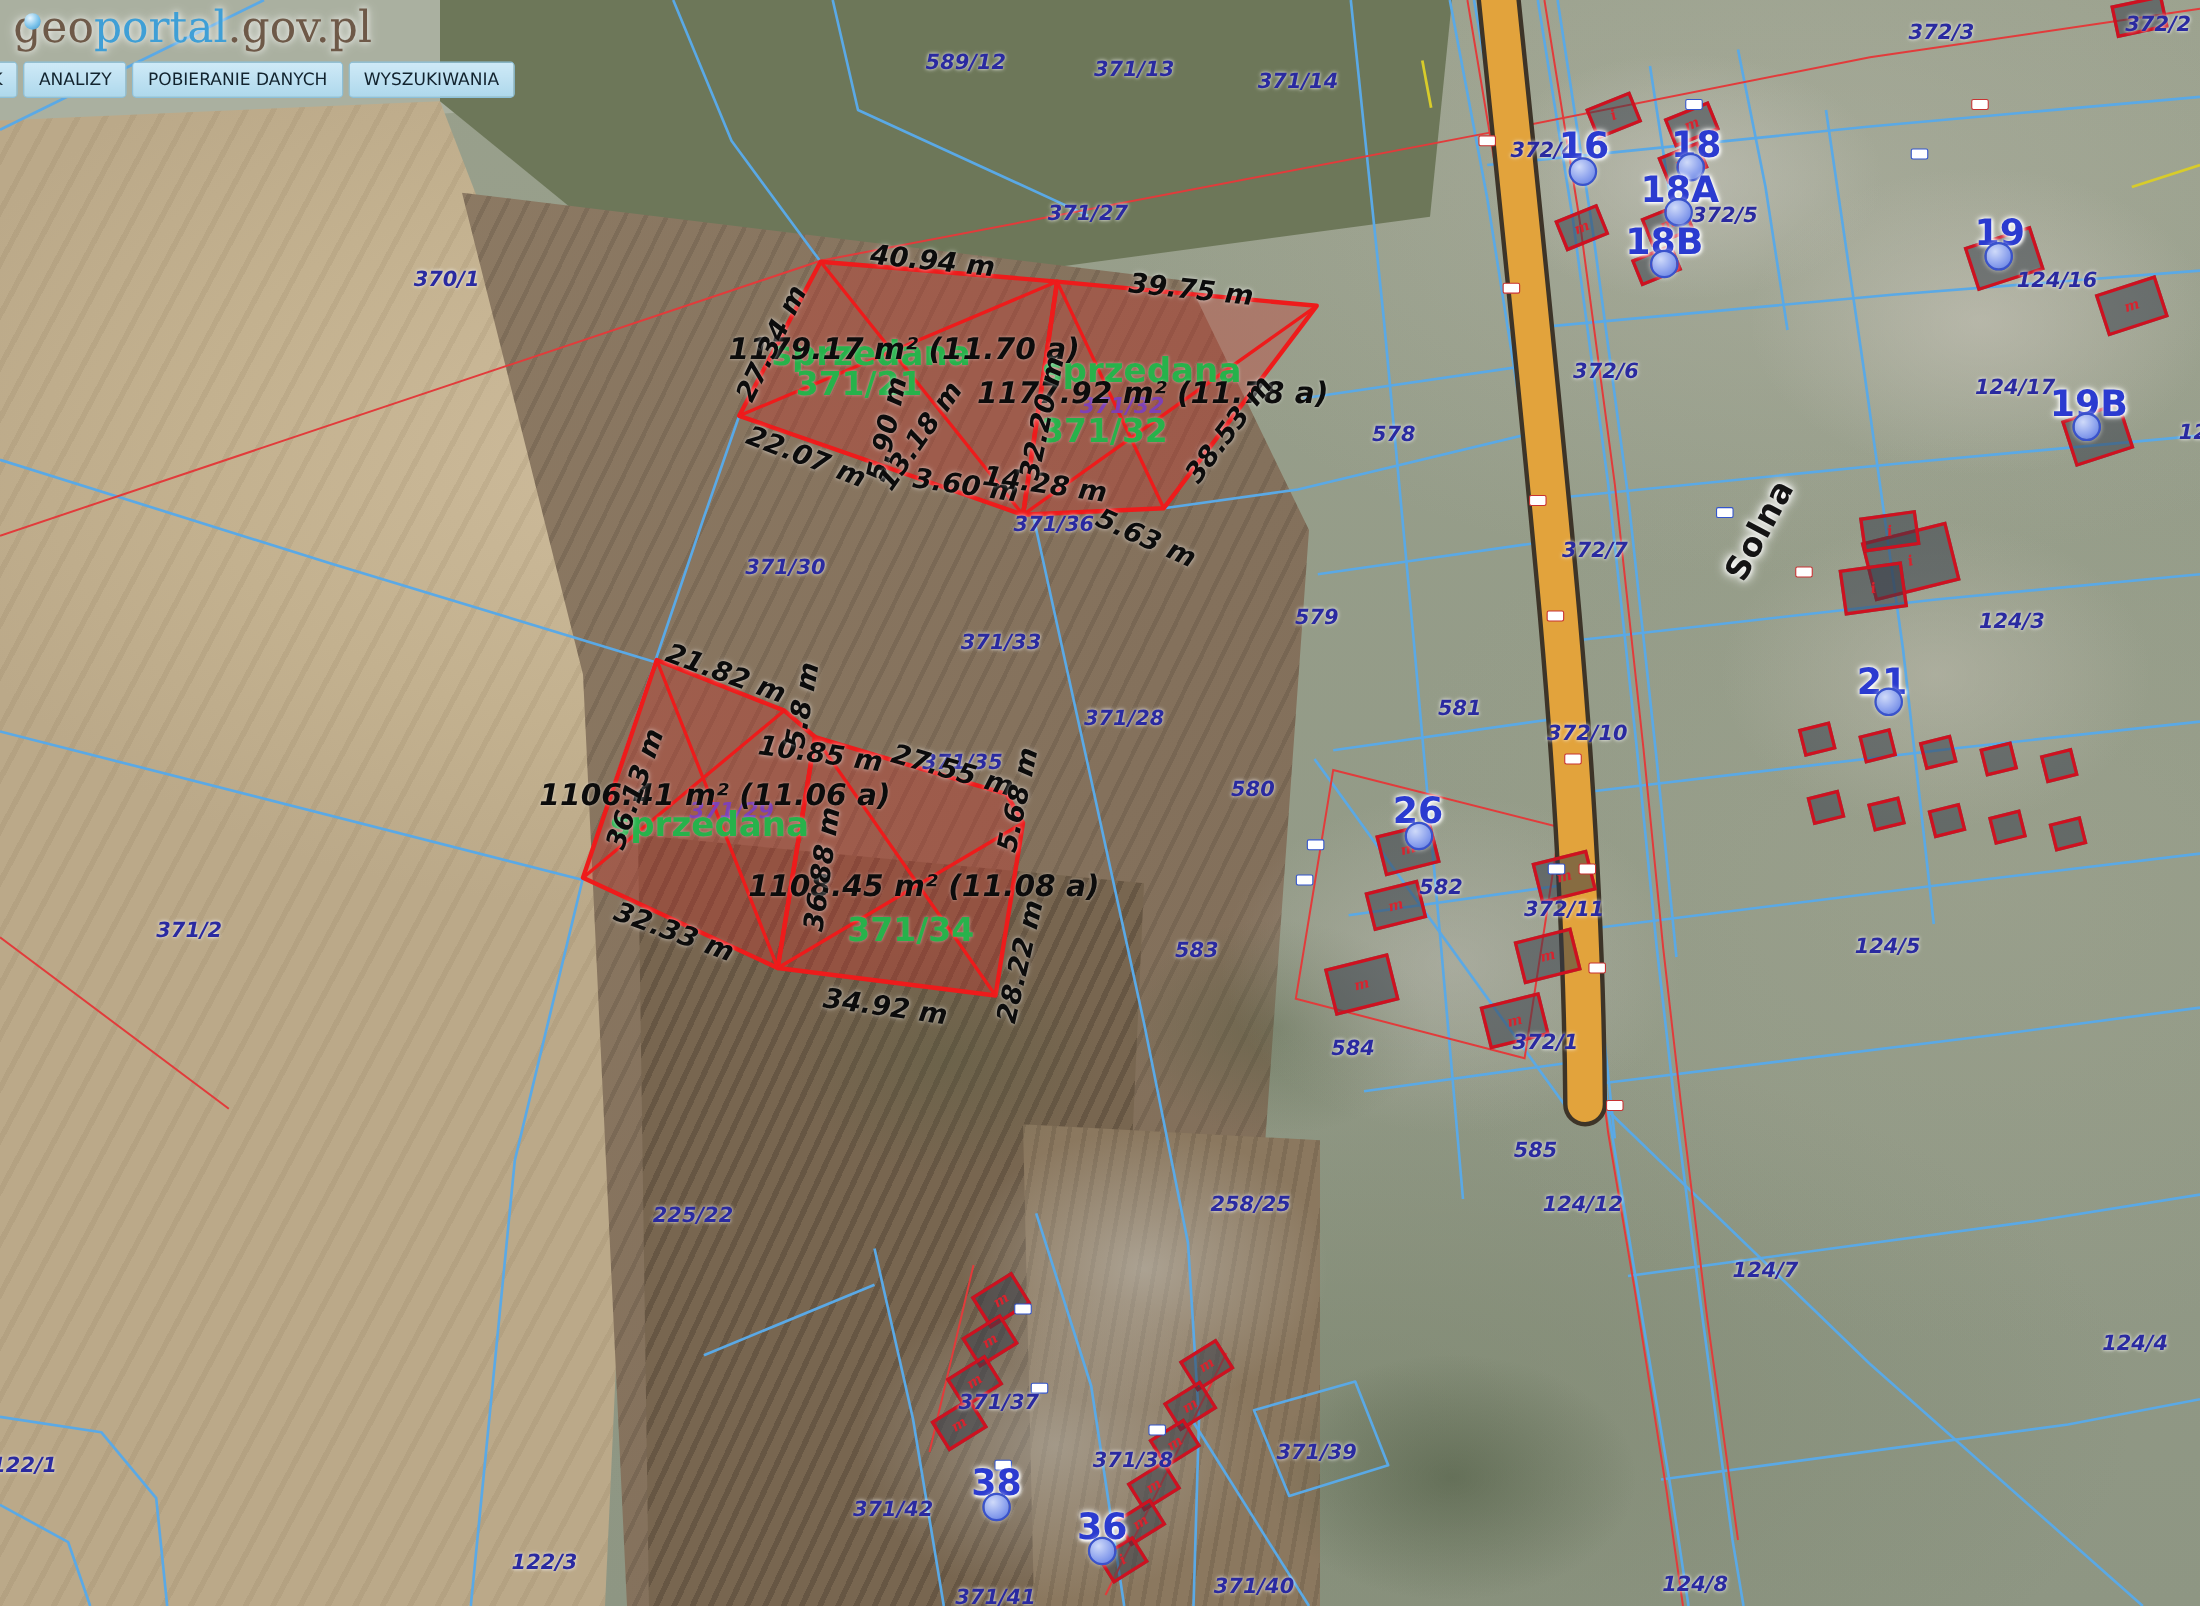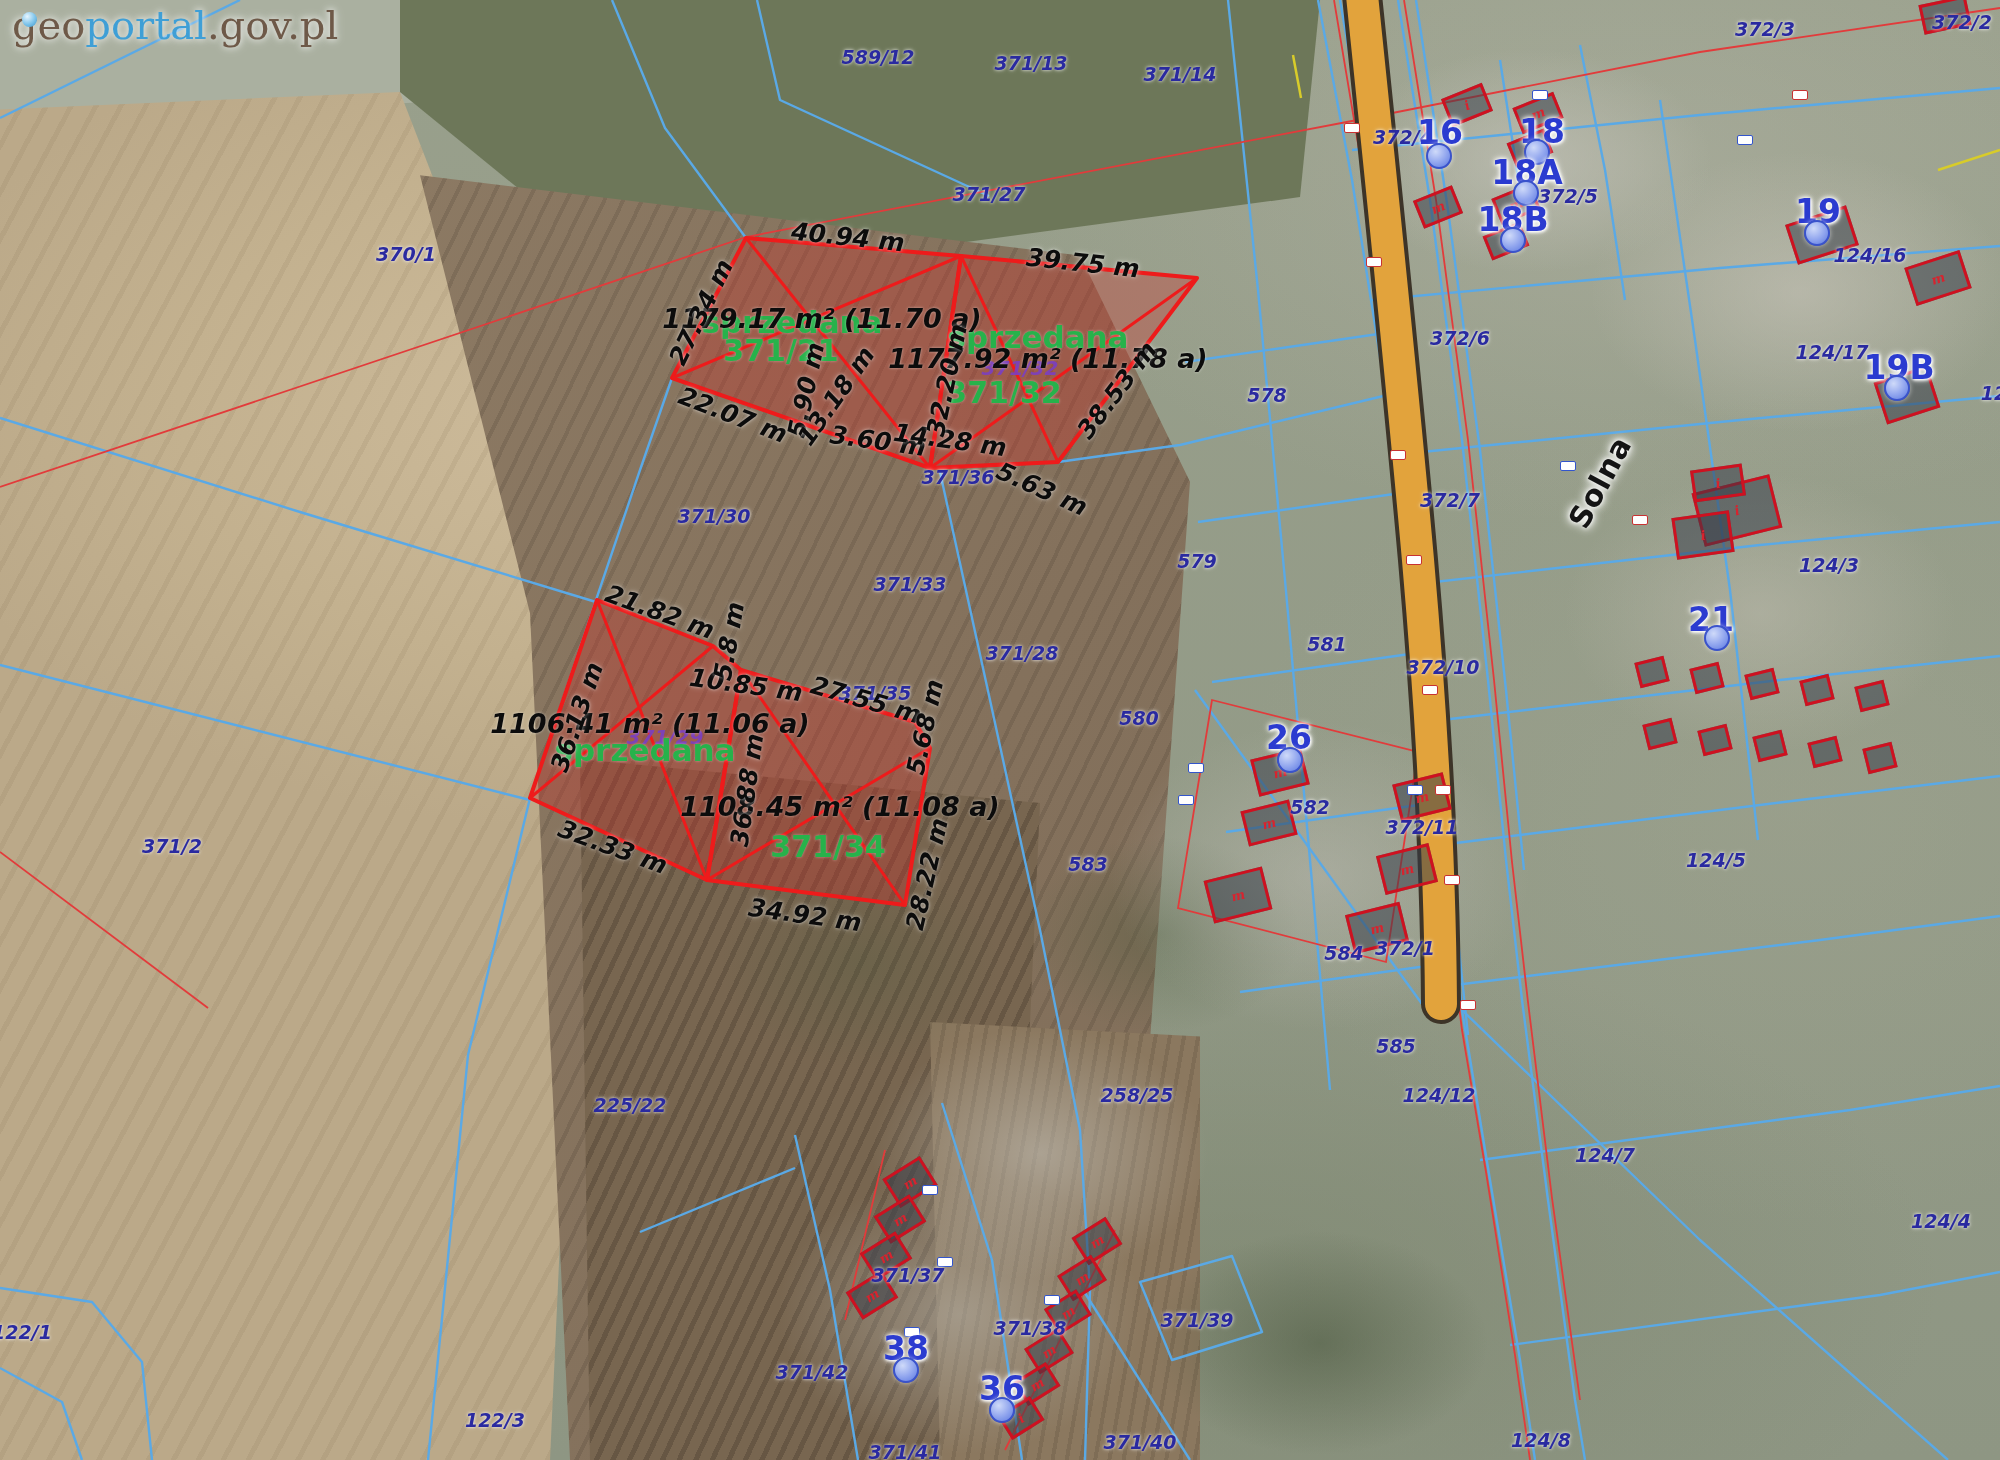--- a/index.html
+++ b/index.html
@@ -181,41 +181,47 @@
       <path d="M741,670 L905,905 M707,880 L930,748"></path>
     </g>
   </svg>
 
   <span class="lbl" id="street-label" style="left:1600px;top:482px;transform:translate(-50%,-50%) rotate(-62deg);">Solna</span>
 
   <div id="logo">
     <span class="brown">geo</span><span class="blue">portal</span><span class="brown">.gov.pl</span>
   </div>
   <div id="logo-ball"></div>
+  <ul id="menu">
+      <li>OK</li>
+      <li>ANALIZY</li>
+      <li>POBIERANIE DANYCH</li>
+      <li>WYSZUKIWANIA</li>
+    </ul>
 
 <span class="lbl plabel" style="left: 878px; top: 57px;">589/12</span>
     <span class="lbl plabel" style="left: 1031px; top: 63px;">371/13</span>
     <span class="lbl plabel" style="left: 1180px; top: 74px;">371/14</span>
     <span class="lbl plabel" style="left: 989px; top: 194px;">371/27</span>
     <span class="lbl plabel" style="left: 406px; top: 254px;">370/1</span>
     <span class="lbl plabel" style="left: 1765px; top: 29px;">372/3</span>
     <span class="lbl plabel" style="left: 1962px; top: 22px;">372/2</span>
     <span class="lbl plabel" style="left: 1403px; top: 137px;">372/4</span>
     <span class="lbl plabel" style="left: 1568px; top: 196px;">372/5</span>
     <span class="lbl plabel" style="left: 1460px; top: 338px;">372/6</span>
     <span class="lbl plabel" style="left: 1267px; top: 395px;">578</span>
     <span class="lbl plabel" style="left: 1450px; top: 500px;">372/7</span>
     <span class="lbl plabel" style="left: 1197px; top: 561px;">579</span>
     <span class="lbl plabel" style="left: 1327px; top: 644px;">581</span>
     <span class="lbl plabel" style="left: 1443px; top: 667px;">372/10</span>
     <span class="lbl plabel" style="left: 1139px; top: 718px;">580</span>
     <span class="lbl plabel" style="left: 1310px; top: 807px;">582</span>
     <span class="lbl plabel" style="left: 1422px; top: 827px;">372/11</span>
     <span class="lbl plabel" style="left: 1088px; top: 864px;">583</span>
-    <span class="lbl plabel" style="left: 1344px; top: 953px;">584</span>
+    <span class="lbl plabel" style="left: 1230px; top: 953px;">584</span>
     <span class="lbl plabel" style="left: 1405px; top: 948px;">372/1</span>
     <span class="lbl plabel" style="left: 1396px; top: 1046px;">585</span>
     <span class="lbl plabel" style="left: 714px; top: 516px;">371/30</span>
     <span class="lbl plabel" style="left: 910px; top: 584px;">371/33</span>
     <span class="lbl plabel" style="left: 1022px; top: 653px;">371/28</span>
     <span class="lbl plabel" style="left: 875px; top: 693px;">371/35</span>
     <span class="lbl plabel" style="left: 958px; top: 477px;">371/36</span>
     <span class="lbl plabel" style="left: 172px; top: 846px;">371/2</span>
     <span class="lbl plabel" style="left: 630px; top: 1105px;">225/22</span>
     <span class="lbl plabel" style="left: 1137px; top: 1095px;">258/25</span>

